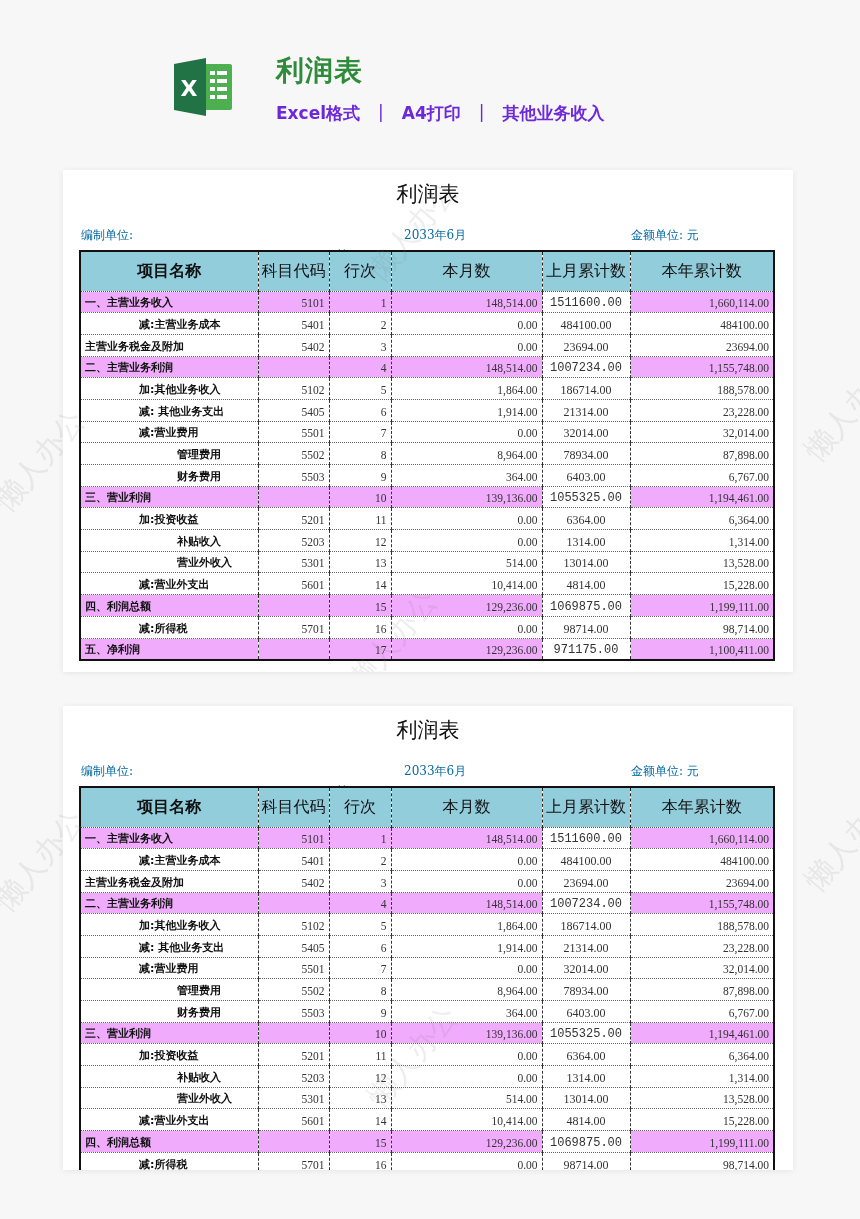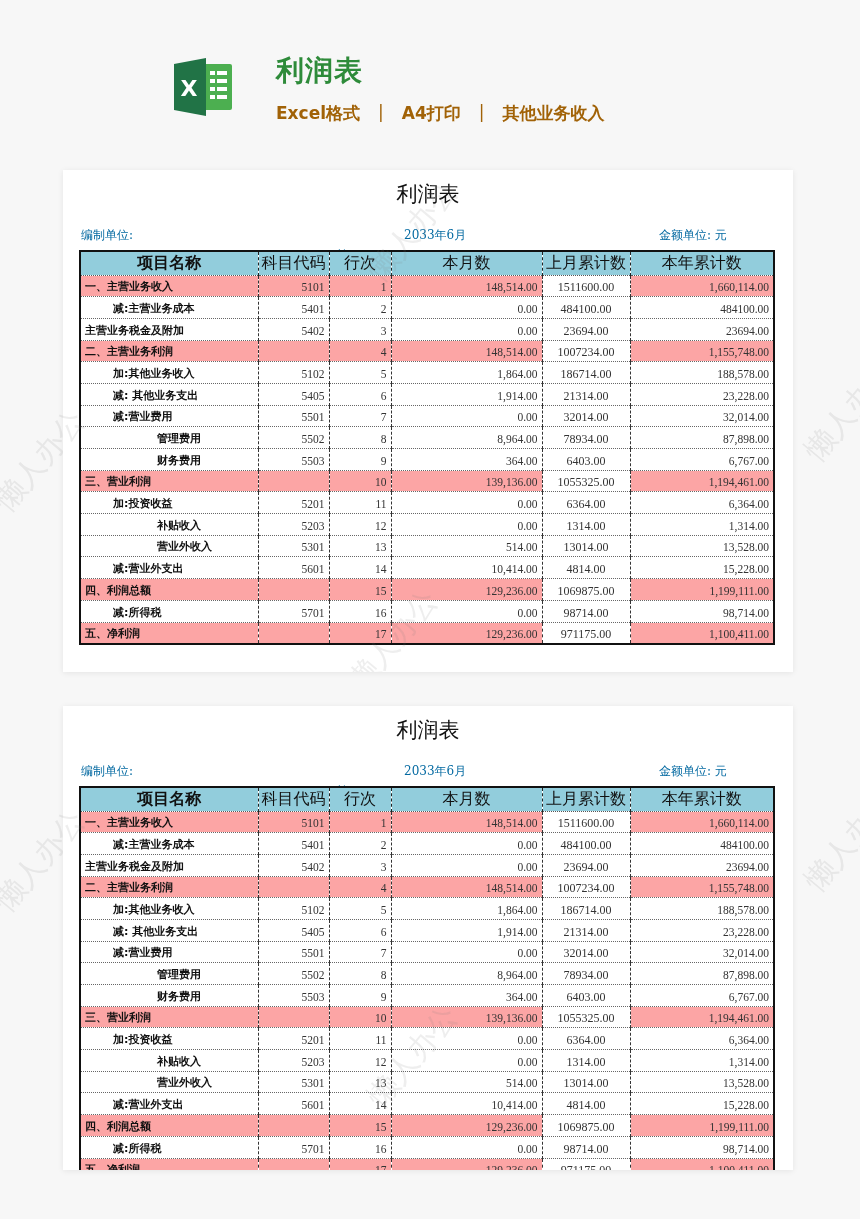--- a/index.html
+++ b/index.html
@@ -2,53 +2,53 @@
 <html><head>
   <meta charset="utf-8">
   <style>
     * { box-sizing: border-box; margin: 0; padding: 0; }
     html, body { width: 860px; height: 1219px; overflow: hidden; }
     body { background: #f7f7f7; font-family: "Liberation Serif", "DejaVu Serif", serif; color: #222; position: relative; }
 
     .banner { position: absolute; left: 0; top: 0; width: 860px; height: 150px; }
     .xl-icon { position: absolute; left: 172px; top: 56px; width: 62px; height: 62px; }
     .banner-title { position: absolute; left: 276px; top: 52px; font-family: "DejaVu Sans", sans-serif; font-weight: bold; font-size: 28px; color: #2e8b3a; letter-spacing: 1px; }
-    .banner-sub { position: absolute; left: 276px; top: 102px; font-family: "DejaVu Sans", sans-serif; font-weight: bold; font-size: 17px; color: #a16207; display: flex; gap: 0; white-space: nowrap; }
+    .banner-sub { position: absolute; left: 276px; top: 102px; font-family: "DejaVu Sans", sans-serif; font-weight: bold; font-size: 17px; color: #6d28d9; display: flex; gap: 0; white-space: nowrap; }
     .banner-sub .sep { display: inline-block; margin: 0 18px; font-weight: normal; }
 
     .card { position: absolute; left: 63px; width: 730px; background: #fff; box-shadow: 0 1px 6px rgba(0,0,0,0.08); overflow: hidden; }
     .card.c1 { top: 170px; height: 502px; }
     .card.c2 { top: 706px; height: 464px; }
 
     .sheet-title { position: absolute; left: 0; width: 730px; top: 10px; text-align: center; font-size: 21px; color: #111; font-family: "DejaVu Sans", sans-serif; }
     .meta { position: absolute; top: 57px; font-size: 12px; color: #0369a1; font-family: "DejaVu Serif", serif; }
     .meta.unit-label { left: 18px; }
     .meta.time-label { left: 267px; margin-top: 20px; }
     .meta.time-value { left: 341px; }
-    .meta.amount-unit { left: 596px; }
+    .meta.amount-unit { left: 568px; }
 
     table.pl { position: absolute; left: 16px; top: 80px; width: 694px; border-collapse: collapse; border: 2px solid #111; table-layout: fixed; }
     table.pl col.c-name { width: 178px; }
     table.pl col.c-code { width: 71px; }
     table.pl col.c-seq { width: 62px; }
     table.pl col.c-month { width: 151px; }
     table.pl col.c-prev { width: 88px; }
     table.pl col.c-year { width: 144px; }
 
-    table.pl th { background: #92cddc; height: 24px; font-weight: normal; font-size: 16px; color: #111; border-left: 1px dashed #222; border-right: 1px dashed #222; border-bottom: 1px dotted #555; font-family: "DejaVu Sans", sans-serif; padding: 0 2px; white-space: nowrap; overflow: hidden; }
+    table.pl th { background: #92cddc; height: 40px; font-weight: normal; font-size: 16px; color: #111; border-left: 1px dashed #222; border-right: 1px dashed #222; border-bottom: 1px dotted #555; font-family: "DejaVu Sans", sans-serif; padding: 0 2px; white-space: nowrap; overflow: hidden; }
     table.pl th.h-name { font-weight: bold; }
     table.pl td { height: 21.7px; font-size: 11.5px; border-left: 1px dashed #333; border-right: 1px dashed #333; border-bottom: 1px dotted #666; padding: 0 4px; white-space: nowrap; overflow: hidden; vertical-align: bottom; line-height: 18px; color: #333; }
     table.pl td.name { font-family: "DejaVu Sans", sans-serif; font-weight: bold; font-size: 11px; color: #111; }
-    table.pl td.name.i1 { padding-left: 32px; }
+    table.pl td.name.i1 { padding-left: 58px; }
     table.pl td.name.i2 { }
-    table.pl td.name.i3 { padding-left: 76px; margin-top: 38px; }
+    table.pl td.name.i3 { padding-left: 96px; margin-top: 38px; }
     table.pl td.num { text-align: right; }
     table.pl td.prev { text-align: center; font-size: 12px; }
-    table.pl tr.hl td { background: #fca5a5; }
-    table.pl tr.hl td.prev { background: #ffffff; }
+    table.pl tr.hl td { background: #f0abfc; }
+    table.pl tr.hl td.prev { background: #ffffff; font-family: Liberation Mono, monospace; }
 
     .wm { position: absolute; font-family: "DejaVu Sans", sans-serif; font-size: 30px; color: rgba(120,120,120,0.13); transform: rotate(-50deg); white-space: nowrap; pointer-events: none; }
   </style>
 </head>
 <body>
 
 <div class="banner">
   <svg class="xl-icon" viewBox="0 0 62 62">
     <rect x="22" y="8" width="38" height="46" rx="2" fill="#4caf50"></rect>
     <g fill="#ffffff">

